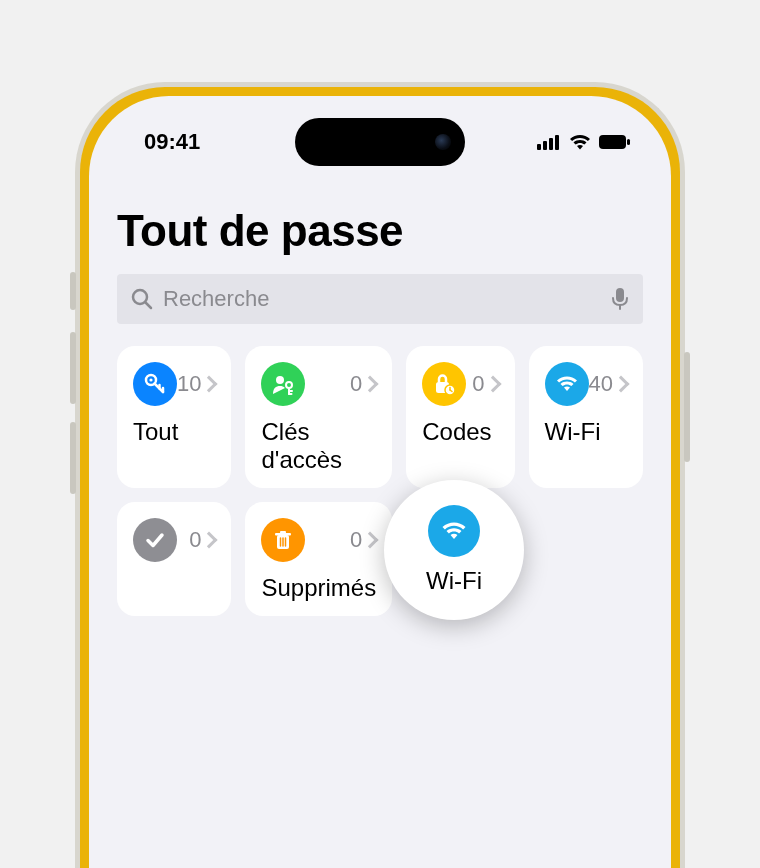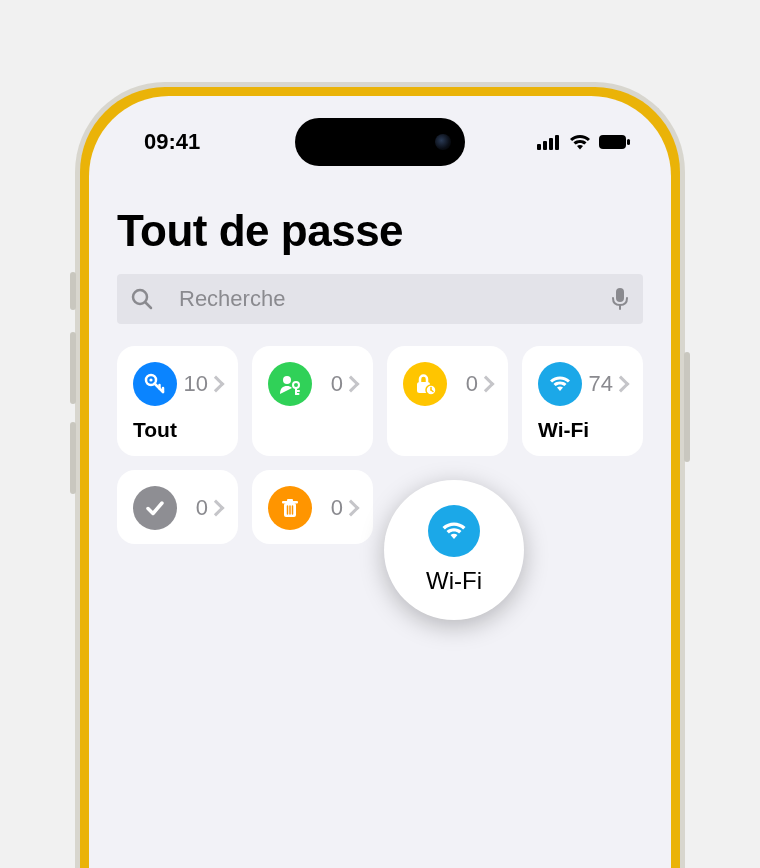--- a/index.html
+++ b/index.html
@@ -84,21 +84,21 @@
     color: #000;
     margin-bottom: 18px;
   }
   .search {
     background: #e3e3e9;
     border-radius: 4px;
     height: 50px;
     display: flex;
     align-items: center;
     padding: 4px 14px;
-    gap: 26px;
+    gap: 10px;
     margin-bottom: 22px;
   }
   .search .placeholder { color: #8a8a8f; font-size: 22px; flex: 1; }
   .search svg { flex-shrink: 0; }
 
   .grid {
     display: grid;
     grid-template-columns: 1fr 1fr 1fr 1fr;
     gap: 14px;
   }
@@ -115,21 +115,21 @@
     display: flex;
     align-items: center;
     justify-content: space-between;
   }
   .icon-circle {
     width: 44px; height: 44px; border-radius: 50%;
     display: flex; align-items: center; justify-content: center;
   }
   .count-wrap { display: flex; align-items: center; gap: 2px; color: #8a8a8f; font-size: 22px; }
   .chev { width: 12px; height: 12px; border-top: 3px solid #c5c5c9; border-right: 3px solid #c5c5c9; transform: rotate(45deg); }
-  .card-label { font-size: 21px; color: #000; font-weight: 700; }
+  .card-label { font-size: 24px; color: #000; font-weight: 400; }
 
   .ic-blue   { background: #0a84ff; }
   .ic-green  { background: #30d158; }
   .ic-yellow { background: #ffc500; }
   .ic-skyblue{ background: #1ba8e8; }
   .ic-gray   { background: #8e8e93; }
   .ic-orange { background: #ff9500; }
 
   .highlight {
     position: absolute;
@@ -240,51 +240,53 @@
                   <line x1="19" y1="17" x2="19" y2="23" stroke="#fff" stroke-width="2" stroke-linecap="round"></line>
                   <line x1="19" y1="20" x2="22" y2="20" stroke="#fff" stroke-width="2" stroke-linecap="round"></line>
                   <line x1="19" y1="23" x2="21.5" y2="23" stroke="#fff" stroke-width="2" stroke-linecap="round"></line>
                 </svg>
             </div>
             <div class="count-wrap">
               <span>0</span>
               <span class="chev"></span>
             </div>
           </div>
+          <div class="card-label">Clés d'accès</div>
         </div>
 
         <div class="card">
           <div class="card-top">
             <div class="icon-circle ic-yellow">
               <svg width="26" height="26" viewBox="0 0 26 26">
                   <rect x="5" y="11" width="13" height="11" rx="2.5" fill="#fff"></rect>
                   <path d="M8 11 V8 a3.5 3.5 0 0 1 7 0 V11" fill="none" stroke="#fff" stroke-width="2.5"></path>
                   <circle cx="19" cy="19" r="5" fill="#fff" stroke="#ffc500" stroke-width="1.5"></circle>
                   <line x1="19" y1="16.5" x2="19" y2="19" stroke="#ffc500" stroke-width="1.5" stroke-linecap="round"></line>
                   <line x1="19" y1="19" x2="21" y2="20.5" stroke="#ffc500" stroke-width="1.5" stroke-linecap="round"></line>
                 </svg>
             </div>
             <div class="count-wrap">
               <span>0</span>
               <span class="chev"></span>
             </div>
           </div>
+          <div class="card-label">Codes</div>
         </div>
 
         <div class="card">
           <div class="card-top">
             <div class="icon-circle ic-skyblue">
               <svg width="26" height="26" viewBox="0 0 26 26">
                   <path d="M13 20 L10 16.5 C11.7 15 14.3 15 16 16.5 Z" fill="#fff"></path>
                   <path d="M6.5 13 C10 9.8 16 9.8 19.5 13 L17.4 15.1 C14.9 12.9 11.1 12.9 8.6 15.1 Z" fill="#fff"></path>
                   <path d="M3 9.5 C8.5 4.3 17.5 4.3 23 9.5 L20.9 11.6 C16.5 7.5 9.5 7.5 5.1 11.6 Z" fill="#fff"></path>
                 </svg>
             </div>
             <div class="count-wrap">
-              <span>74</span>
+              <span>40</span>
               <span class="chev"></span>
             </div>
           </div>
           <div class="card-label">Wi-Fi</div>
         </div>
 
         <div class="card">
           <div class="card-top">
             <div class="icon-circle ic-gray">
               <svg width="26" height="26" viewBox="0 0 26 26">
@@ -308,20 +310,21 @@
                   <line x1="9.5" y1="10" x2="9.5" y2="18" stroke="#ff9500" stroke-width="1.5" stroke-linecap="round"></line>
                   <line x1="12" y1="10" x2="12" y2="18" stroke="#ff9500" stroke-width="1.5" stroke-linecap="round"></line>
                   <line x1="14.5" y1="10" x2="14.5" y2="18" stroke="#ff9500" stroke-width="1.5" stroke-linecap="round"></line>
                 </svg>
             </div>
             <div class="count-wrap">
               <span>0</span>
               <span class="chev"></span>
             </div>
           </div>
+          <div class="card-label">Supprimés</div>
         </div>
 
       </div>
 
     </div>
 
     <div class="highlight">
       <div class="icon-circle ic-skyblue">
         <svg width="30" height="30" viewBox="0 0 26 26">
             <path d="M13 20 L10 16.5 C11.7 15 14.3 15 16 16.5 Z" fill="#fff"></path>

